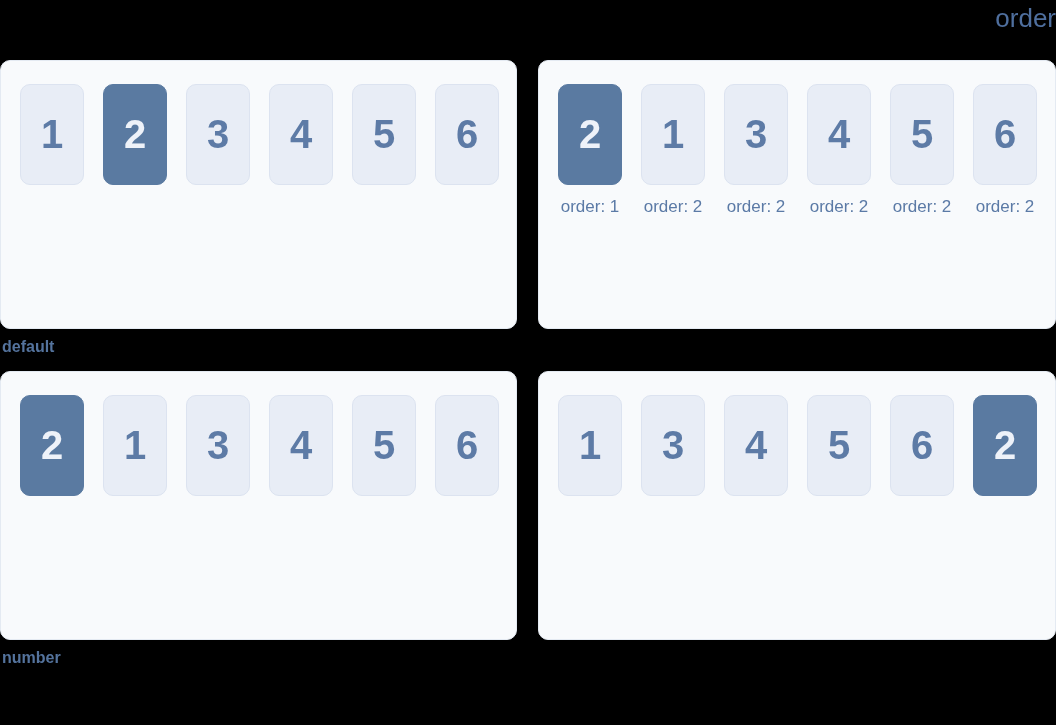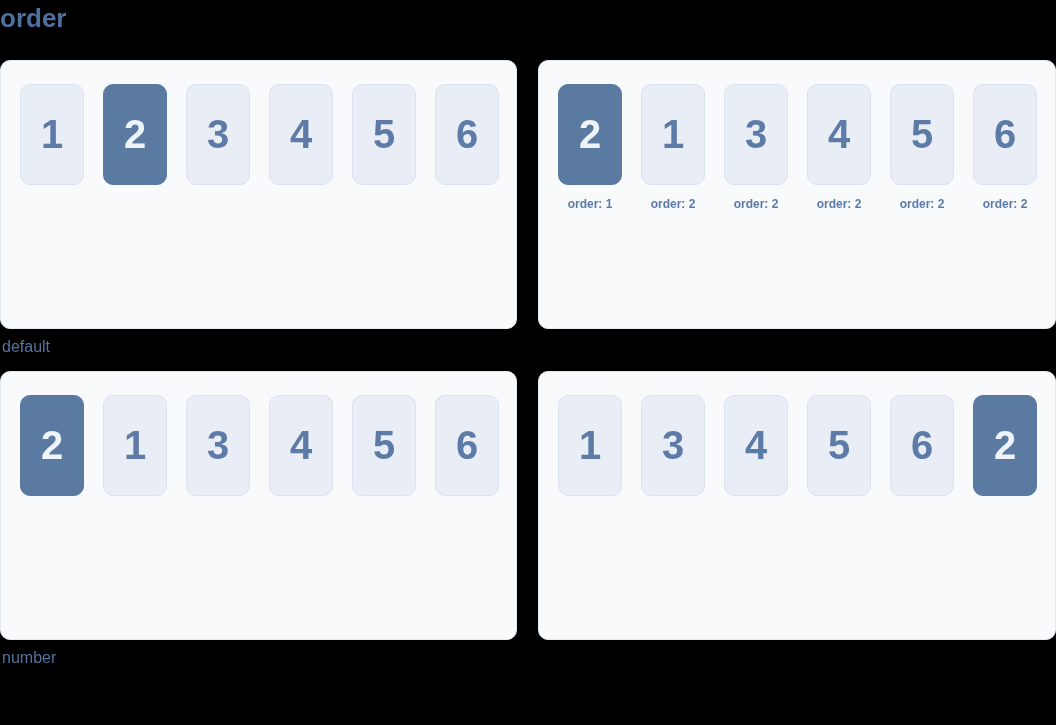--- a/index.html
+++ b/index.html
@@ -21,24 +21,24 @@
     width: 1056px;
     height: 725px;
     background: var(--page-bg);
     font-family: "Liberation Sans", "DejaVu Sans", sans-serif;
     overflow: hidden;
   }
   .title {
     margin: 0;
     padding-top: 3px;
     height: 60px;
-    text-align: left;
+    text-align: right;
     font-size: 26px;
     line-height: 30px;
-    font-weight: 700;
+    font-weight: 400;
     color: var(--title-text);
   }
   .grid {
     display: grid;
     grid-template-columns: 517px 518px;
     column-gap: 21px;
     row-gap: 15px;
     width: 1056px;
   }
   .cell { display: block; }
@@ -71,32 +71,32 @@
     font-size: 40px;
     font-weight: 600;
   }
   .box.hl {
     background: var(--highlight-bg);
     border-color: var(--highlight-bg);
     color: var(--highlight-text);
   }
   .sub {
     margin-top: 12px;
-    font-size: 12px;
-    font-weight: 700;
+    font-size: 17px;
+    font-weight: 400;
     color: var(--sub-label-text);
     white-space: nowrap;
   }
   .panel-label {
     margin-top: 8px;
     padding-left: 2px;
     height: 19px;
     font-size: 16px;
     line-height: 19px;
-    font-weight: 400;
+    font-weight: 700;
     color: var(--label-text);
   }
 </style>
 </head>
 <body>
 
 <div class="page">
   <h1 class="title">order</h1>
   <div class="grid" id="grid">
   <div class="cell">

